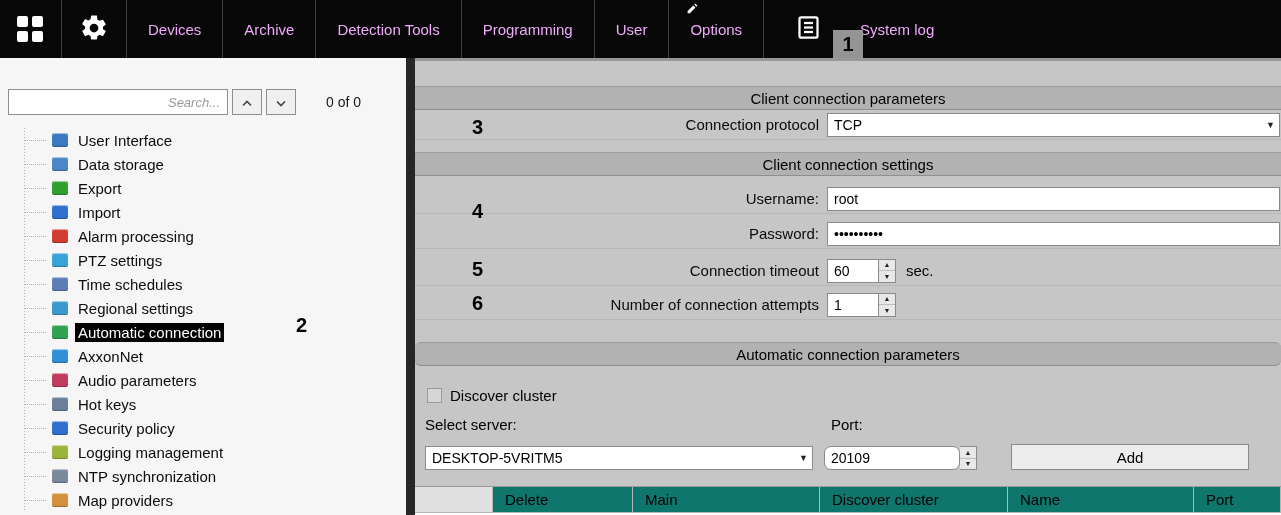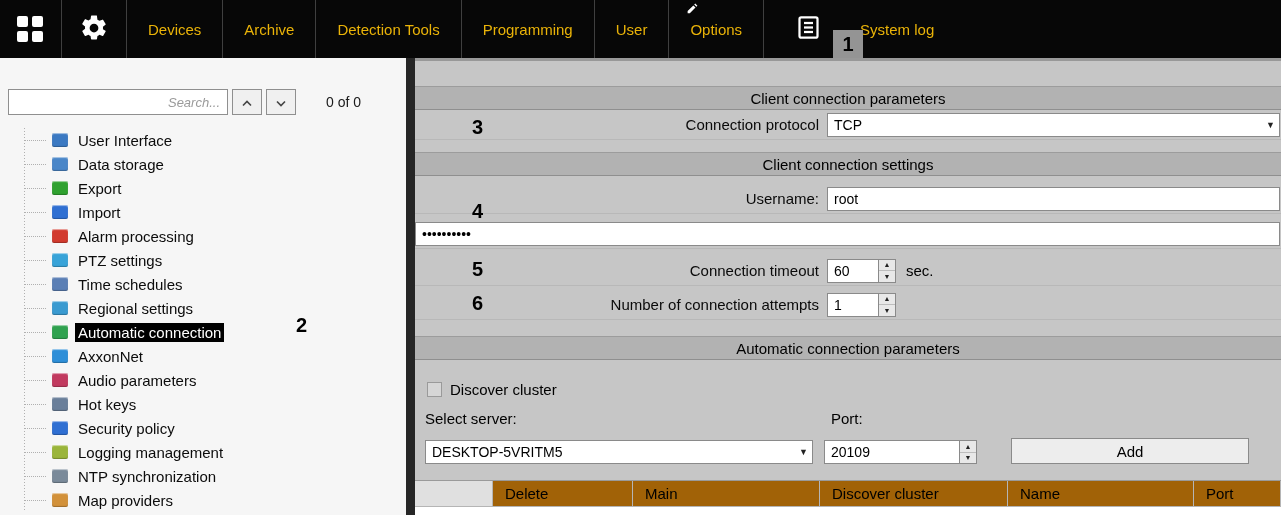--- a/index.html
+++ b/index.html
@@ -2,21 +2,21 @@
 <html><head>
 <meta charset="utf-8">
 <style>
   * { box-sizing: border-box; margin: 0; padding: 0; }
   html,body { width:1281px; height:515px; }
   body {
     font-family: "Liberation Sans", "DejaVu Sans", sans-serif;
     background:#c6c6c6; overflow:hidden; position:relative;
   }
   
-  .topbar { height:58px; background:#070707; display:flex; align-items:stretch; color:#eab308; }
+  .topbar { height:58px; background:#070707; display:flex; align-items:stretch; color:#f0abfc; }
   .tb-sep { width:1px; background:#3f3f3f; }
   .tb-item { display:flex; align-items:center; padding:0 21px; font-size:15px; position:relative; white-space:nowrap; }
   .icon-btn { padding:0 17px; }
   .grid-icon { width:27px; height:27px; display:grid; grid-template-columns:11px 11px; grid-template-rows:11px 11px; gap:4px; }
   .grid-icon i { background:#fff; border-radius:2px; }
   .pencil-wrap { position:absolute; top:1px; left:16px; }
   
   .content { display:flex; height:457px; }
   .sidebar { width:406px; background:#f6f6f6; padding-top:30px; position:relative; flex:0 0 auto; }
   .searchbar { display:flex; align-items:center; padding:0 8px; height:28px; gap:4px; }
@@ -34,46 +34,46 @@
   .c0{background:#3b79c2}.c1{background:#4a86c8}.c2{background:#2fa12f}.c3{background:#2f6fd2}
   .c4{background:#d23b2f}.c5{background:#38a3d8}.c6{background:#5b7fb5}.c7{background:#3a9ad0}
   .c8{background:#2fa14f}.c9{background:#2f8fd8}.c10{background:#c13a5f}.c11{background:#6a7f9a}
   .c12{background:#2f6fd2}.c13{background:#9ab53a}.c14{background:#7a8a9a}.c15{background:#d2913a}
   .divider { width:9px; background:#262626; flex:0 0 auto; }
   
   .main { flex:1; display:flex; flex-direction:column; background:#c6c6c6; position:relative; min-width:0; }
   .spacer-top { height:28px; border-top:3px solid #989898; }
   .sec-header { height:24px; background:#b2b2b2; border-top:1px solid #9c9c9c; border-bottom:1px solid #8f8f8f;
     display:flex; align-items:center; justify-content:center; font-size:15px; color:#000; }
-  .h2 { margin-top:12px; } .h3 { margin-top:16px; }
+  .h2 { margin-top:12px; } .h3 { margin-top:22px;border-radius:6px; }
   .form-row { display:flex; align-items:center; height:30px; border-bottom:1px solid #b8b8b8; }
   .row-username { margin-top:8px; } .row-password { margin-top:5px; }
   .row-timeout { margin-top:7px; } .row-attempts { margin-top:4px; }
   .flabel { width:412px; text-align:right; padding-right:8px; font-size:15px; color:#0a0a0a; flex:0 0 auto; }
   .dropdown { flex:1; height:24px; background:#fff; border:1px solid #8a8a8a; display:flex; align-items:center;
     padding-left:6px; font-size:14px; margin-right:1px; }
   .dd-arrow { margin-left:auto; width:17px; display:flex; align-items:center; justify-content:center; font-size:9px; color:#222; }
   .text-input { flex:1; height:24px; border:1px solid #8a8a8a; padding:0 6px; font-size:14px; background:#fff; margin-right:1px; font-family:inherit; }
   .spinbox { display:flex; height:24px; }
   .spin-input { width:52px; height:24px; border:1px solid #8a8a8a; padding:0 6px; font-size:14px; background:#fff; font-family:inherit; }
-  .spin-input.port { width:136px; }
+  .spin-input.port { width:136px;border-radius:7px; }
   .spinner { width:17px; height:24px; border:1px solid #8a8a8a; border-left:0; background:#e8e8e8; display:flex; flex-direction:column; }
   .spinner span { flex:1; display:flex; align-items:center; justify-content:center; font-size:7px; color:#222; }
   .spinner span:first-child { border-bottom:1px solid #bdbdbd; }
   .unit { margin-left:10px; font-size:15px; }
   .check-row { margin-top:18px; height:22px; display:flex; align-items:center; padding-left:12px; gap:8px; font-size:15px; }
   .checkbox { width:15px; height:15px; background:#d6d6d6; border:1px solid #9a9a9a; }
   .label-row { display:flex; margin-top:10px; height:20px; font-size:15px; }
   .ls { padding-left:10px; width:408px; } .lp { padding-left:8px; }
   .controls-row { display:flex; margin-top:6px; height:28px; align-items:flex-end; }
   .server-dd { margin-left:10px; width:388px; flex:0 0 auto; }
   .port-spin { margin-left:10px; }
   .add-btn { margin-left:34px; width:238px; height:26px; background:#ededed; border:1px solid #8a8a8a;
     font-size:15px; display:flex; align-items:center; justify-content:center; }
-  .table-header { display:flex; margin-top:16px; height:27px; background:#a16207; border-top:1px solid #9a9a9a; }
+  .table-header { display:flex; margin-top:16px; height:27px; background:#0f766e; border-top:1px solid #9a9a9a; }
   .th { display:flex; align-items:center; padding-left:12px; font-size:15px; color:#000;
     border-right:1px solid #b5b5b5; border-bottom:1px solid #b5b5b5; }
   .th0{width:78px; background:#e0e0e0;} .th1{width:140px;} .th2{width:187px;} .th3{width:188px;} .th4{width:186px;} .th5{flex:1;}
   .table-body { flex:1; background:#ffffff; }
   
   .callout { position:absolute; font-size:20px; font-weight:bold; color:#000; z-index:10; }
   .co-1 { left:833px; top:30px; background:#949494; width:30px; height:28px; display:flex; align-items:center; justify-content:center; }
   .co-2 { left:296px; top:314px; }
   .co-3 { left:472px; top:116px; }
   .co-4 { left:472px; top:200px; }
@@ -249,20 +249,21 @@
       </div>
 
       <div class="sec-header h2">Client connection settings</div>
 
       <div class="form-row row-username">
         <div class="flabel">Username:</div>
         <input class="text-input" type="text" value="root" style="">
       </div>
 
       <div class="form-row row-password">
+        <div class="flabel">Password:</div>
         <input class="text-input" type="text" value="••••••••••" style="">
       </div>
 
       <div class="form-row row-timeout">
         <div class="flabel">Connection timeout</div>
         <div class="spinbox">
           <input class="spin-input" type="text" value="60" style="">
           <div class="spinner">
               <span>▲</span>
               <span>▼</span>

